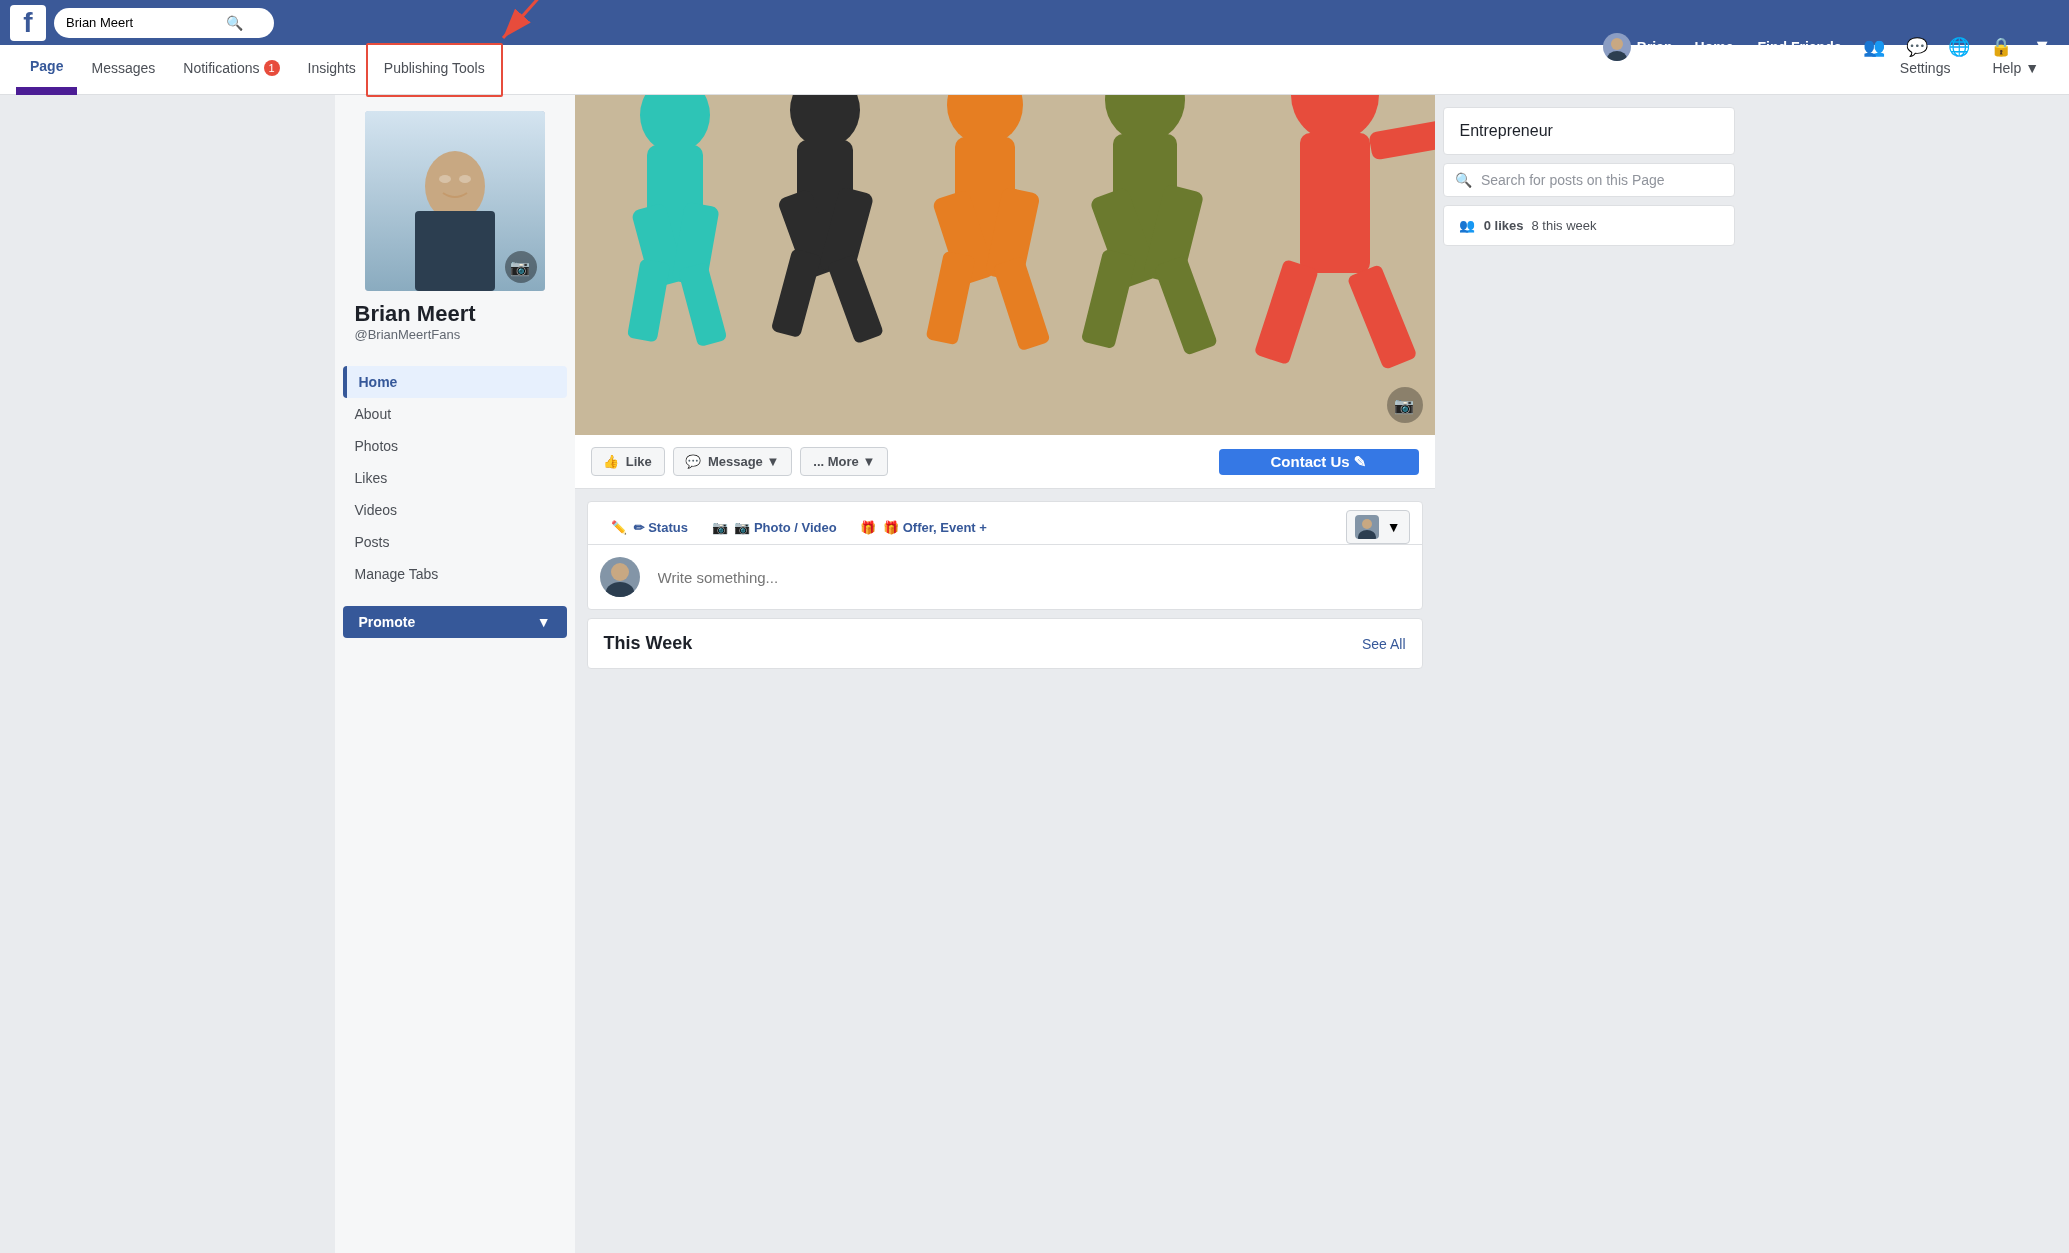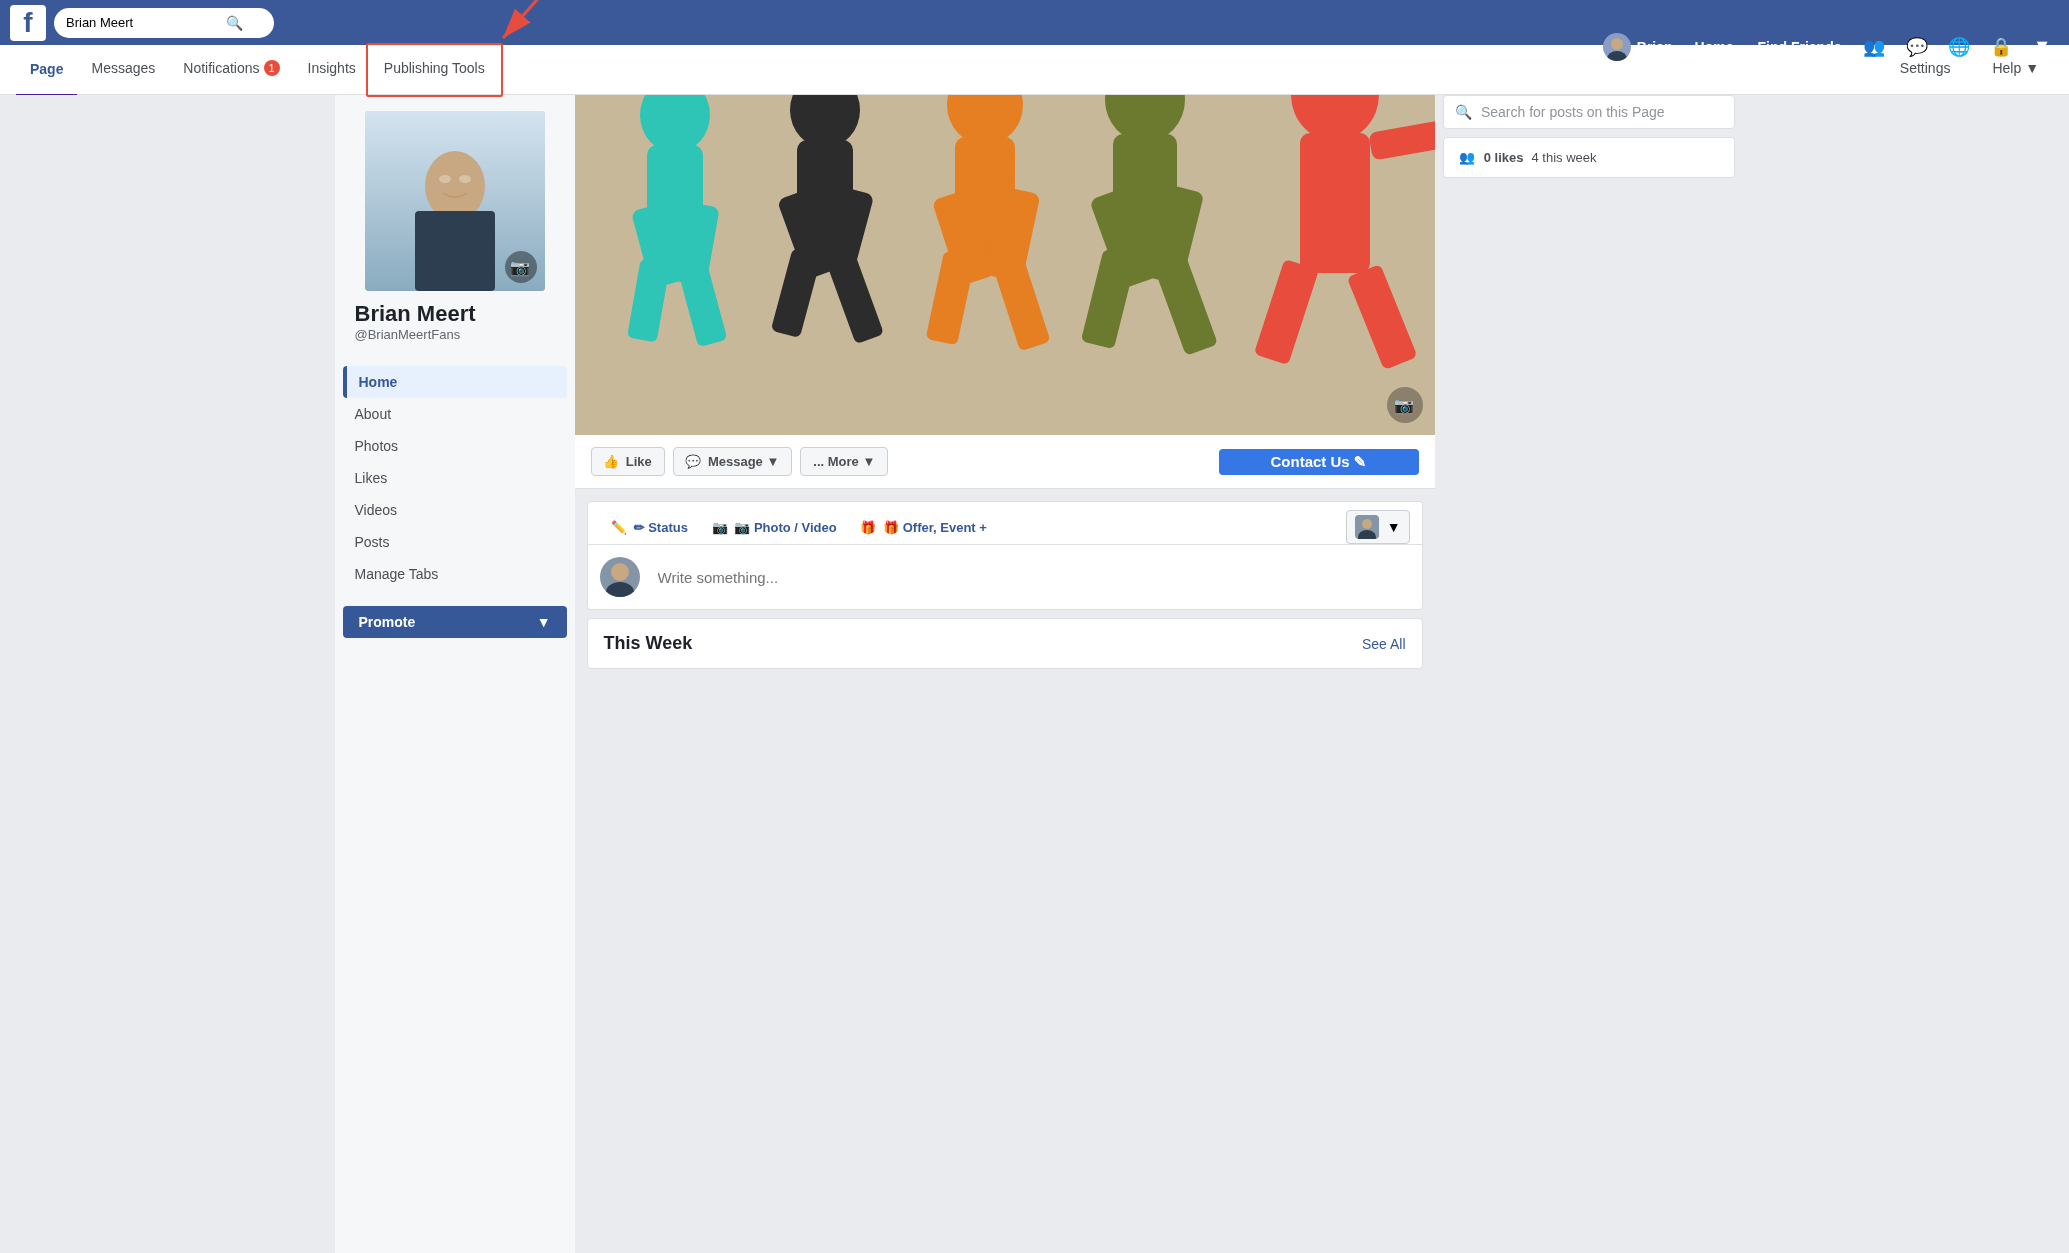--- a/index.html
+++ b/index.html
@@ -69,21 +69,21 @@
       padding: 0 14px;
       height: 50px;
       display: flex; align-items: center;
       font-size: 14px;
       color: #4b4f56;
       cursor: pointer;
       border-bottom: 3px solid transparent;
       font-weight: 500;
       position: relative;
     }
-    .tab-item.active { color: #365899; border-bottom: 1px solid #4c1d95; font-weight: 700; }
+    .tab-item.active { color: #365899; border-bottom: 8px solid #4c1d95; font-weight: 700; }
     .badge {
       background: #e74c3c;
       color: #fff;
       border-radius: 50%;
       width: 16px; height: 16px;
       font-size: 11px;
       display: flex; align-items: center; justify-content: center;
       margin-left: 4px;
     }
     .tab-bar-right {
@@ -529,24 +529,27 @@
     </div>
 
     <div class="this-week">
       <span class="this-week-title">This Week</span>
       <span class="see-all">See All</span>
     </div>
 
   </div>
 
   <aside class="right-sidebar">
+    <div class="widget-box">
+      <span class="entrepreneur-label">Entrepreneur</span>
+    </div>
     <div class="search-posts-box">
       <span>🔍</span>
       <span>Search for posts on this Page</span>
     </div>
     <div class="likes-widget">
       <span>👥</span>
       <span class="likes-count">0 likes</span>
-      <span>4 this week</span>
+      <span>8 this week</span>
     </div>
   </aside>
 
 </div>
 
 </body></html>

